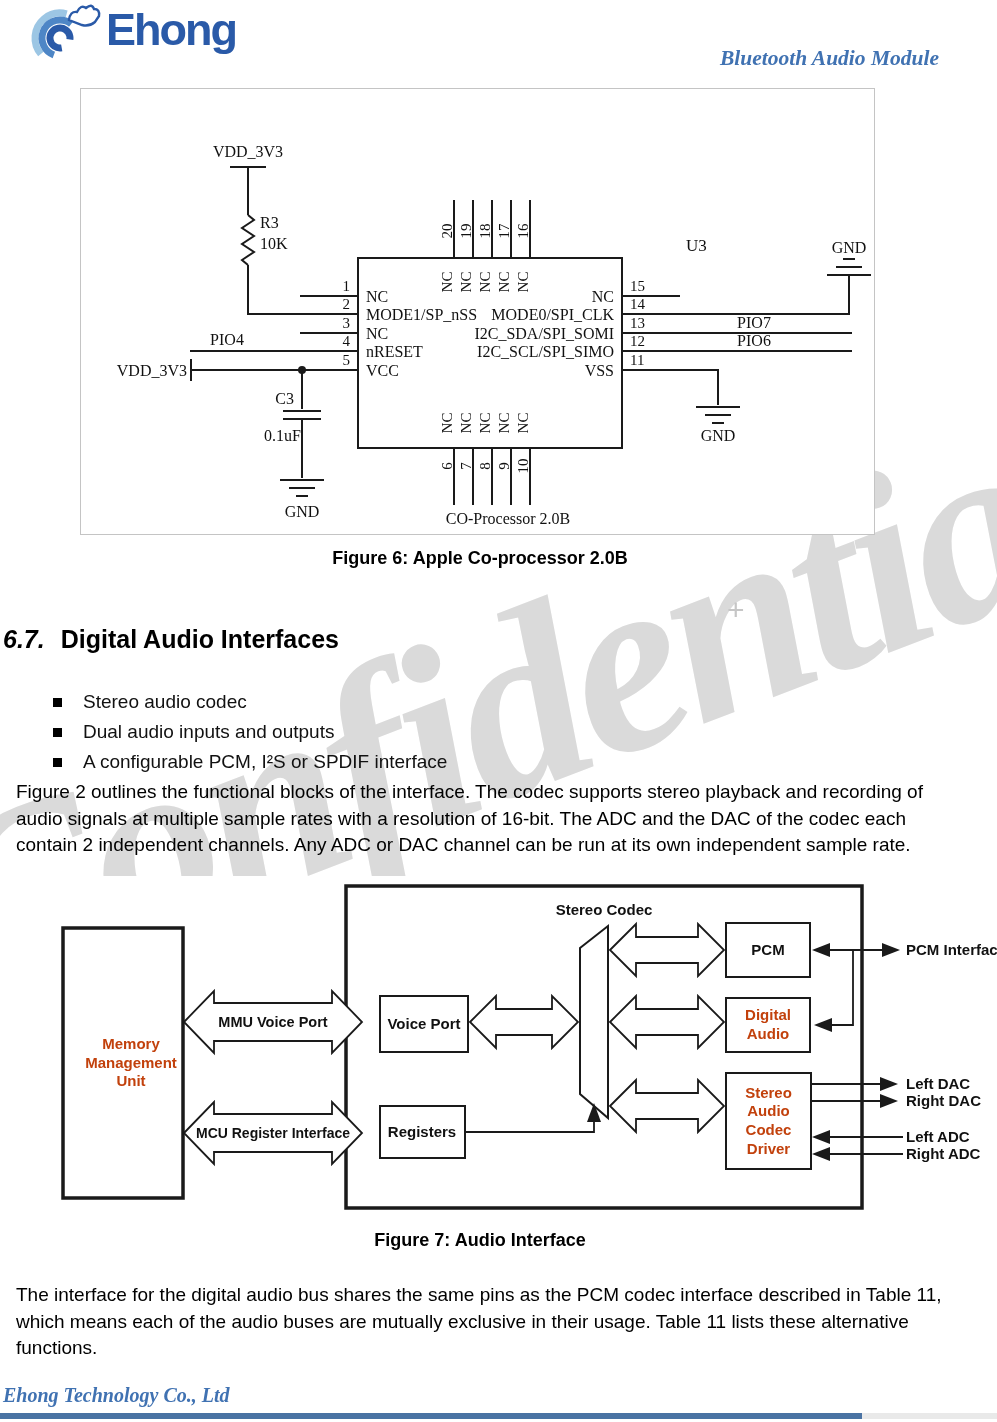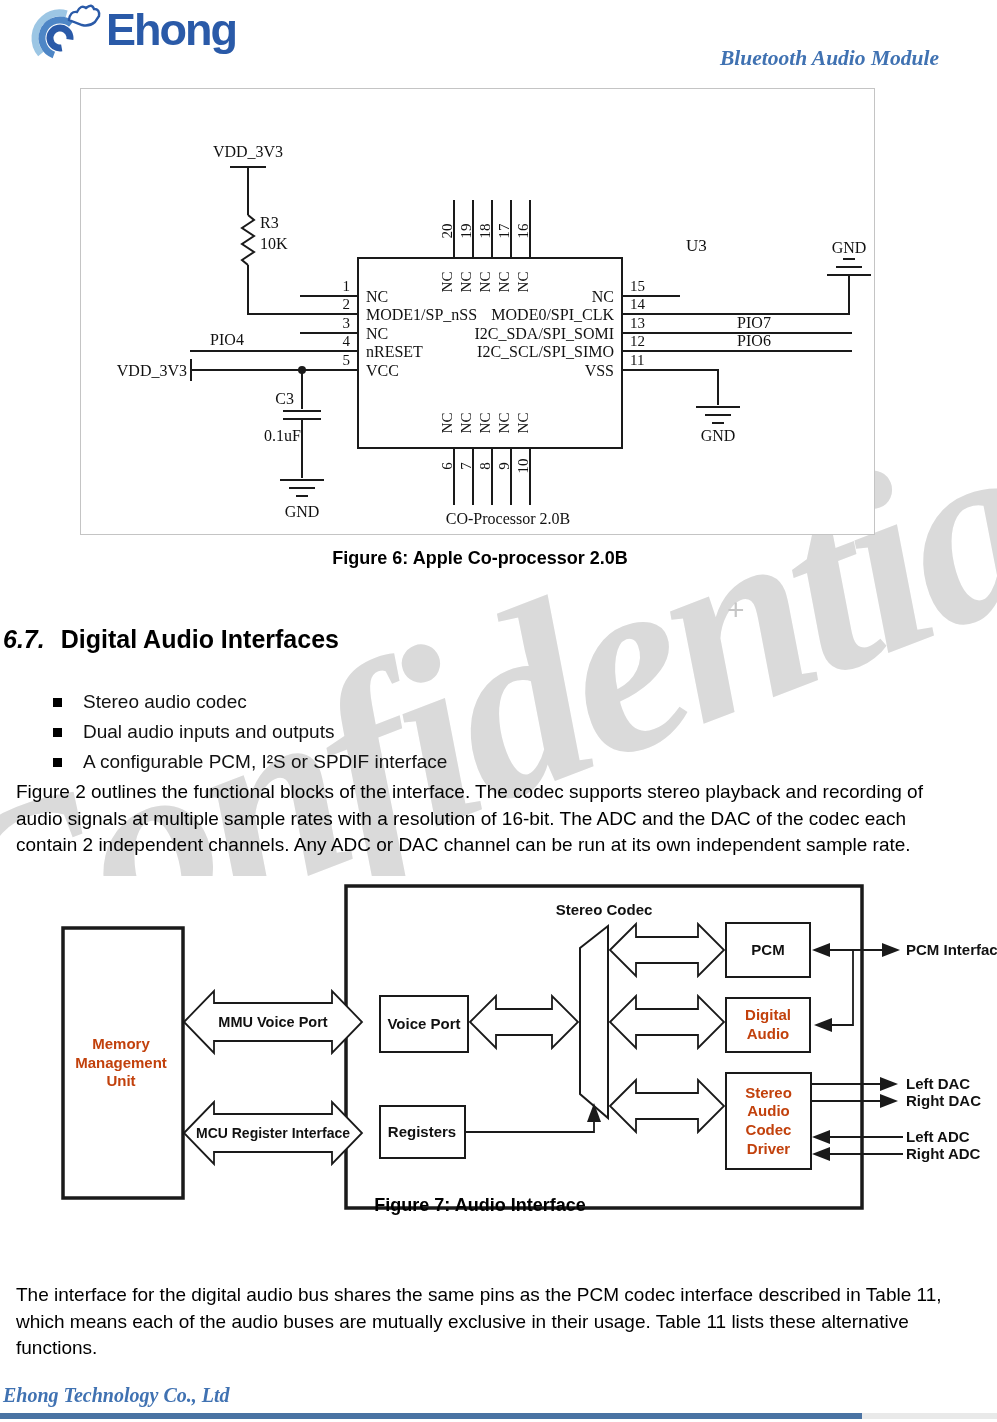--- a/index.html
+++ b/index.html
@@ -35,37 +35,37 @@
     position:absolute;left:727px;top:593px;font-size:30px;color:#c6c6c6;
     font-family:"Liberation Sans",sans-serif;
   }
   
   .fig6-svg{position:absolute;left:80px;top:88px;}
   .fig7-svg{position:absolute;left:0px;top:876px;}
   .fig-caption{
     position:absolute;left:0;width:960px;text-align:center;font-weight:bold;font-size:18px;color:#000;
   }
   .cap6{top:548px;}
-  .cap7{top:1195px;}
+  .cap7{top:1230px;}
   
   .section-heading{position:absolute;left:3px;top:625px;display:flex;font-size:25px;font-weight:bold;color:#000;}
   .section-heading .sec-num{margin-right:16px;font-style:italic;}
   .intro-line{position:absolute;left:16px;top:662px;font-size:19px;}
   .bullets{position:absolute;left:53px;top:691px;}
   .bullet-row{display:flex;align-items:flex-start;height:30px;font-size:19px;}
   .bullet-sq{width:9px;height:9px;background:#000;margin-top:7px;margin-right:21px;flex:none;}
   .body-par{position:absolute;left:16px;width:934px;font-size:19px;line-height:26.5px;color:#000;}
   .par1{top:779px;}
   .par2{top:1282px;}
   
   .blk-label{
     position:absolute;display:flex;align-items:center;justify-content:center;text-align:center;
     font-size:15px;font-weight:600;line-height:1.25;color:#c2410c;
   }
-  .mmu-label{left:59px;top:928px;width:124px;height:270px;}
+  .mmu-label{left:69px;top:928px;width:124px;height:270px;}
   .da-label{left:728px;top:998px;width:80px;height:54px;}
   .drv-label{left:726px;top:1073px;width:85px;height:96px;}
   .drv-label span{display:block;width:70px;}
   
   .footer-company{
     position:absolute;left:3px;top:1384px;font-family:"Liberation Serif",serif;
     font-style:italic;font-weight:bold;font-size:20px;color:var(--header-text-blue);
   }
   .footer-bar{position:absolute;left:0;top:1413px;width:997px;height:6px;}
   .footer-bar .bar-blue{position:absolute;left:0;top:0;width:862px;height:6px;background:var(--footer-bar-blue);}

